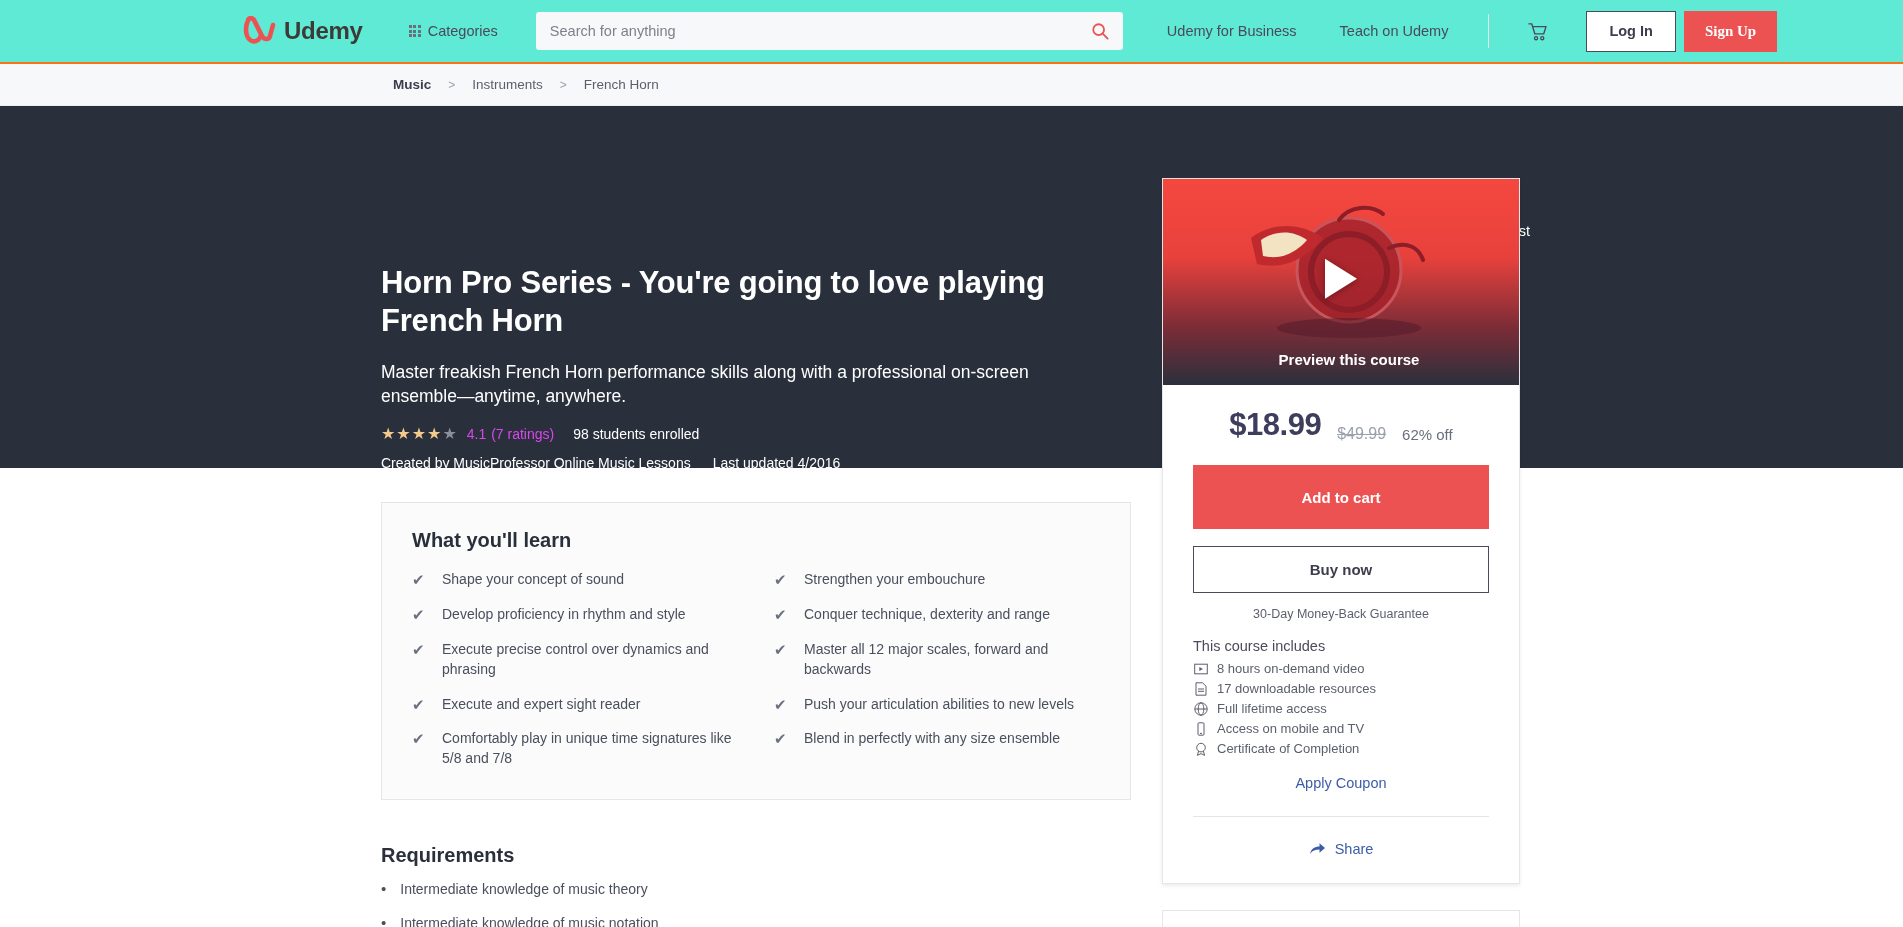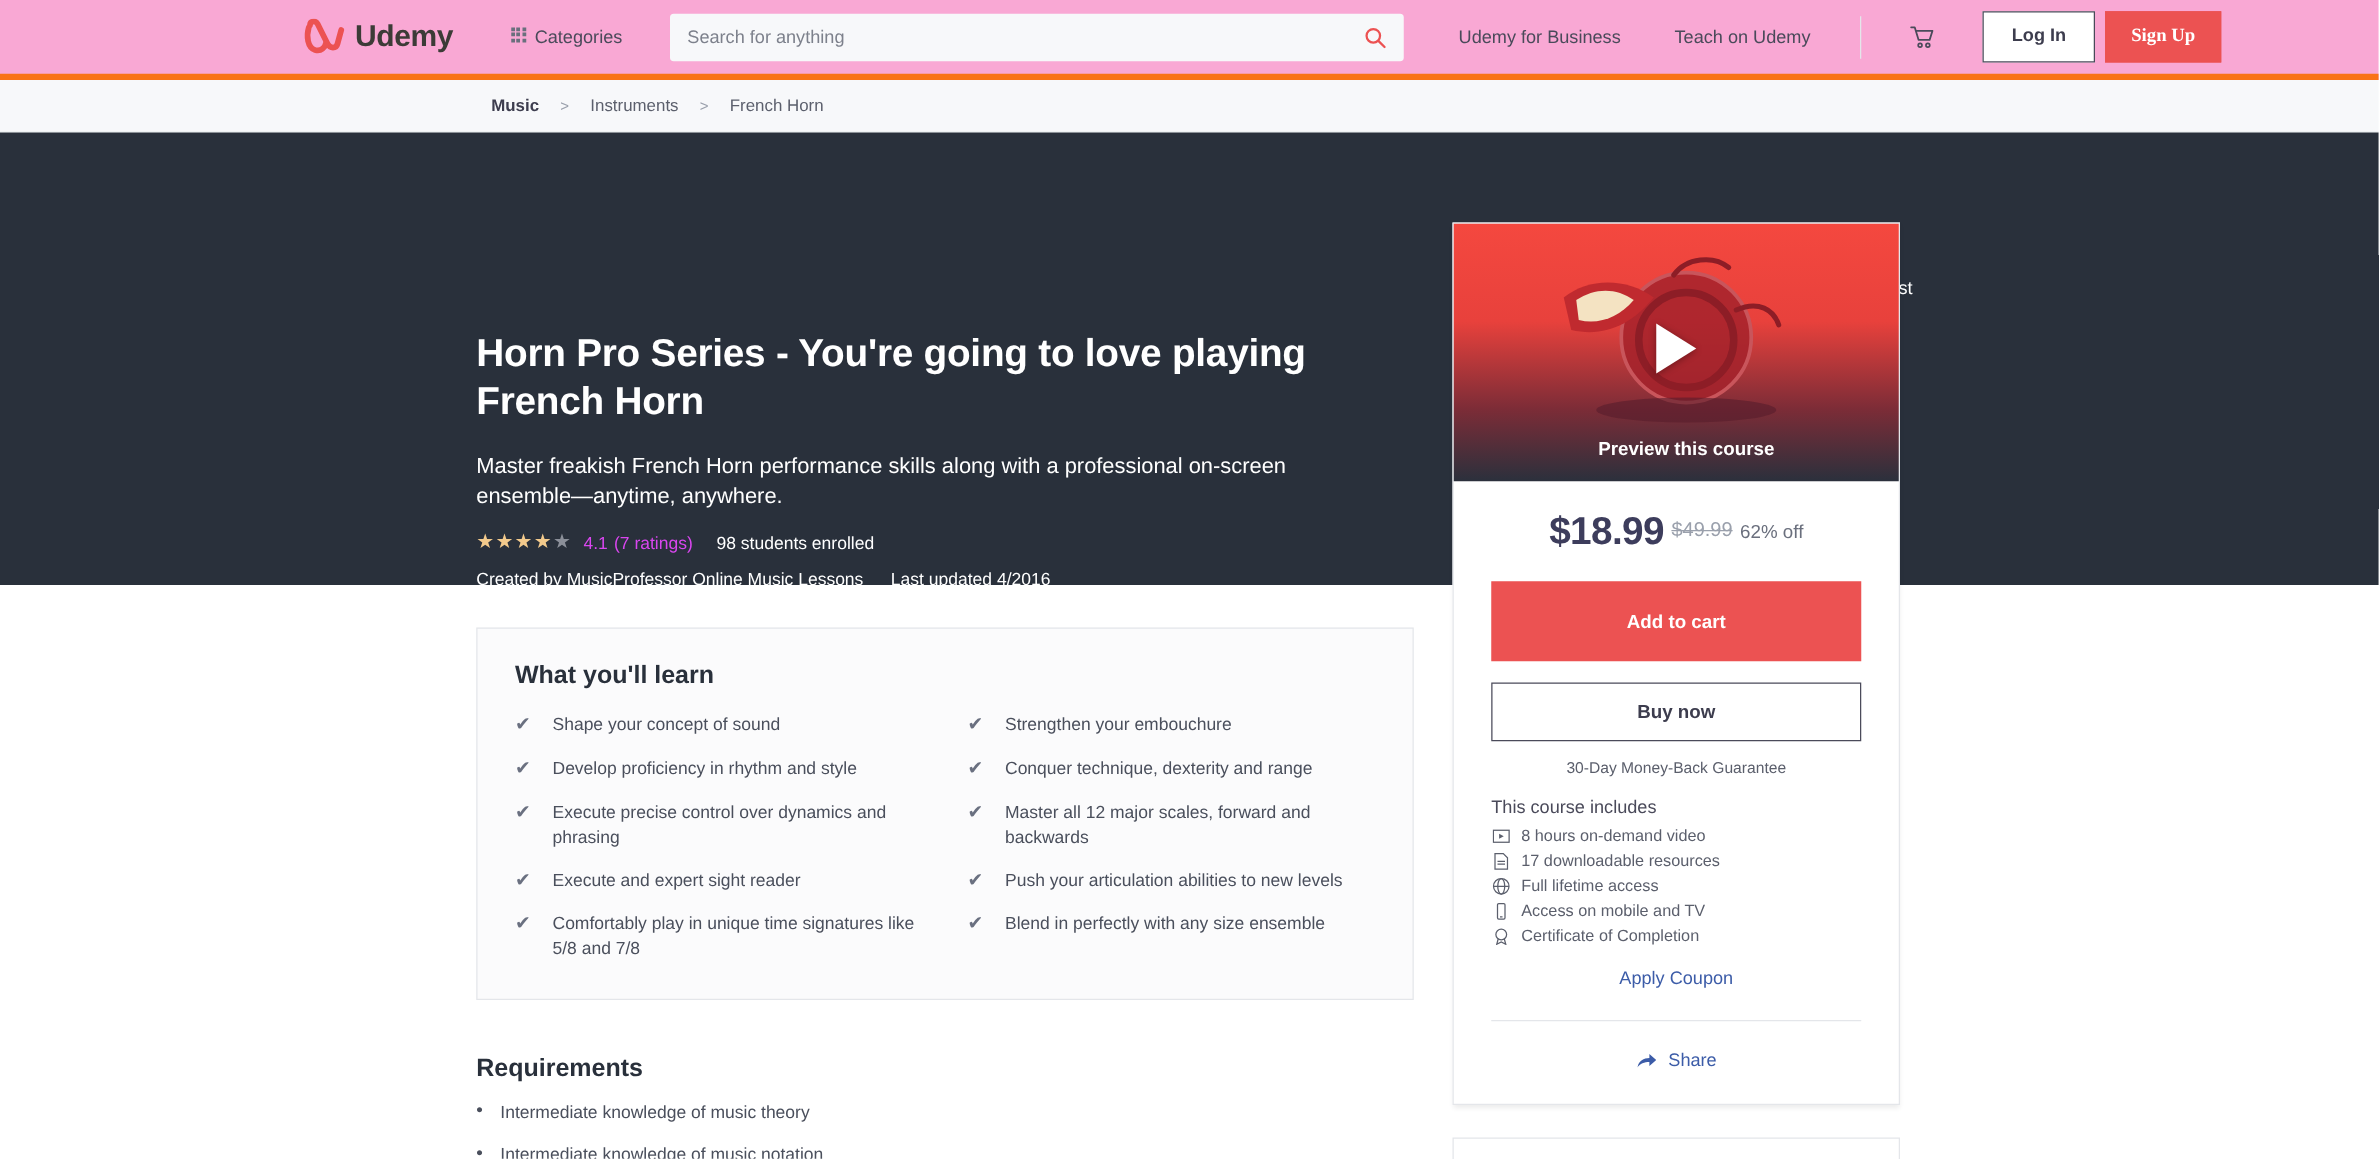--- a/index.html
+++ b/index.html
@@ -12,43 +12,43 @@
     font-family: "Liberation Sans", sans-serif;
     color: #29303b;
   }
 
   
   .topnav {
     height: 64px;
     width: 100%;
     display: flex;
     align-items: center;
-    background: #f9a8d4;
-    border-bottom: 5px solid #f97316;
+    background: #5eead4;
+    border-bottom: 2px solid #f97316;
     padding: 0 23px 0 0;
   }
 
   .logo-wrap {
     display: flex;
     align-items: center;
     margin-left: 243px;
     gap: 7px;
     cursor: pointer;
   }
   .logo-mark { width: 34px; height: 30px; display: block; }
   .logo-text {
     font-size: 24px;
     font-weight: bold;
     color: #3c3b37;
     letter-spacing: -0.3px;
   }
 
   .categories-btn {
     display: flex;
-    align-items: flex-start;
+    align-items: center;
     gap: 7px;
     margin-left: 46px;
     font-size: 14.5px;
     color: #4a4a5a;
     cursor: pointer;
     white-space: nowrap;
   }
   .grid-icon {
     display: grid;
     grid-template-columns: repeat(3, 3px);
@@ -264,23 +264,23 @@
     position: absolute; bottom: 17px; left: 16px; right: 0;
     text-align: center;
     color: #ffffff;
     font-size: 15px;
     font-weight: bold;
   }
 
   .card-body { padding: 22px 30px 26px 30px; }
   .price-row {
     display: flex;
-    align-items: center;
+    align-items: flex-end;
     justify-content: center;
-    gap: 6px;
+    gap: 16px;
     margin-bottom: 22px;
   }
   .price-now { font-size: 31px; font-weight: bold; color: #3d3d5c; letter-spacing: -0.5px; }
   .price-old { font-size: 16px; color: #9aa0ac; text-decoration: line-through; }
   .price-off { font-size: 15px; color: #6a6f7d; }
 
   .btn-cart {
     display: block; width: 100%; height: 64px;
     background: #ec5252; border: 0; color: #fff;
     font-size: 15px; font-weight: bold; cursor: pointer;

